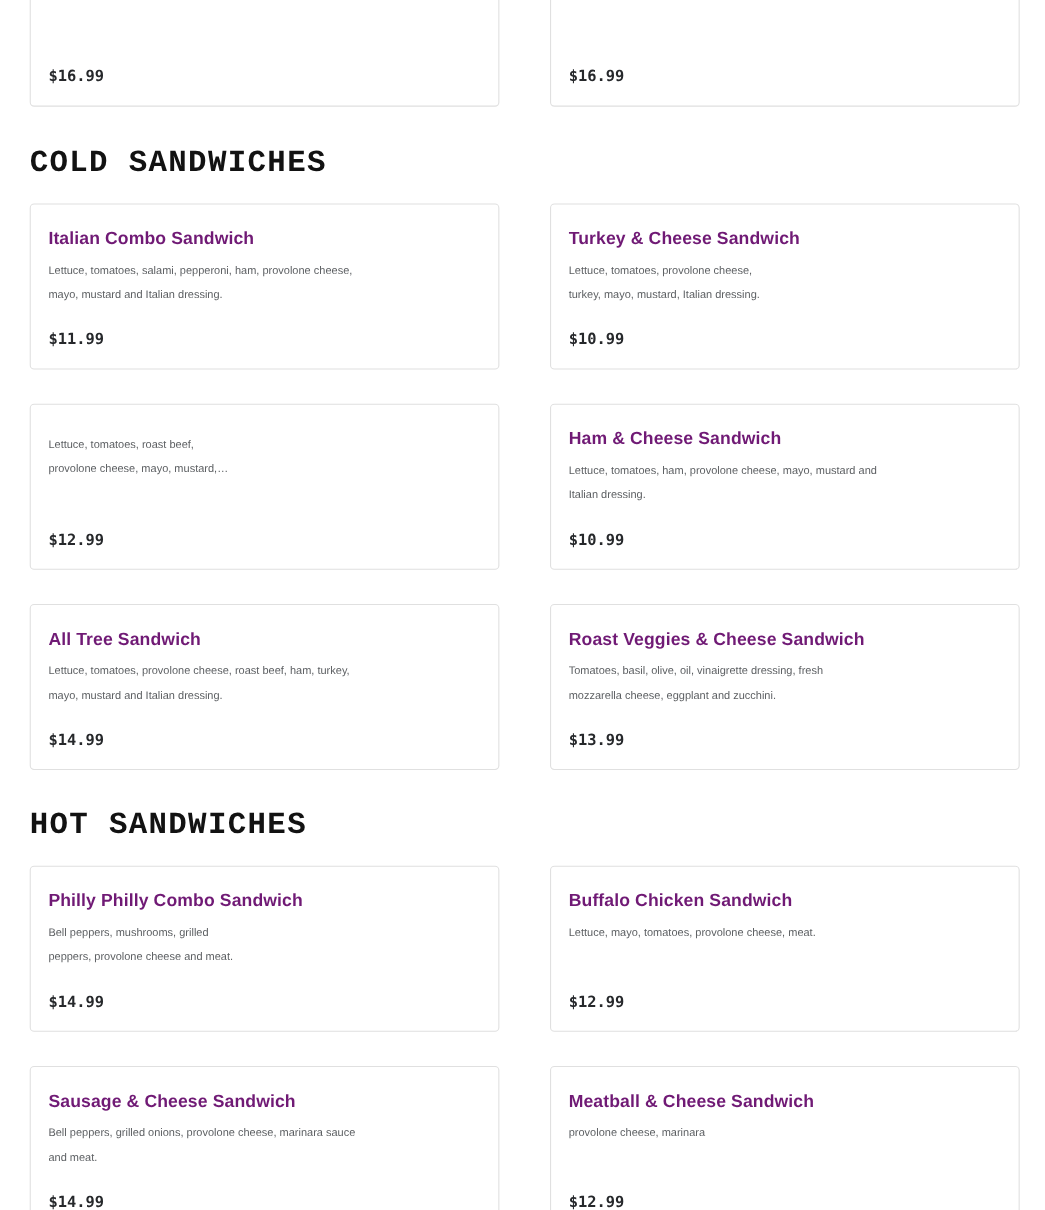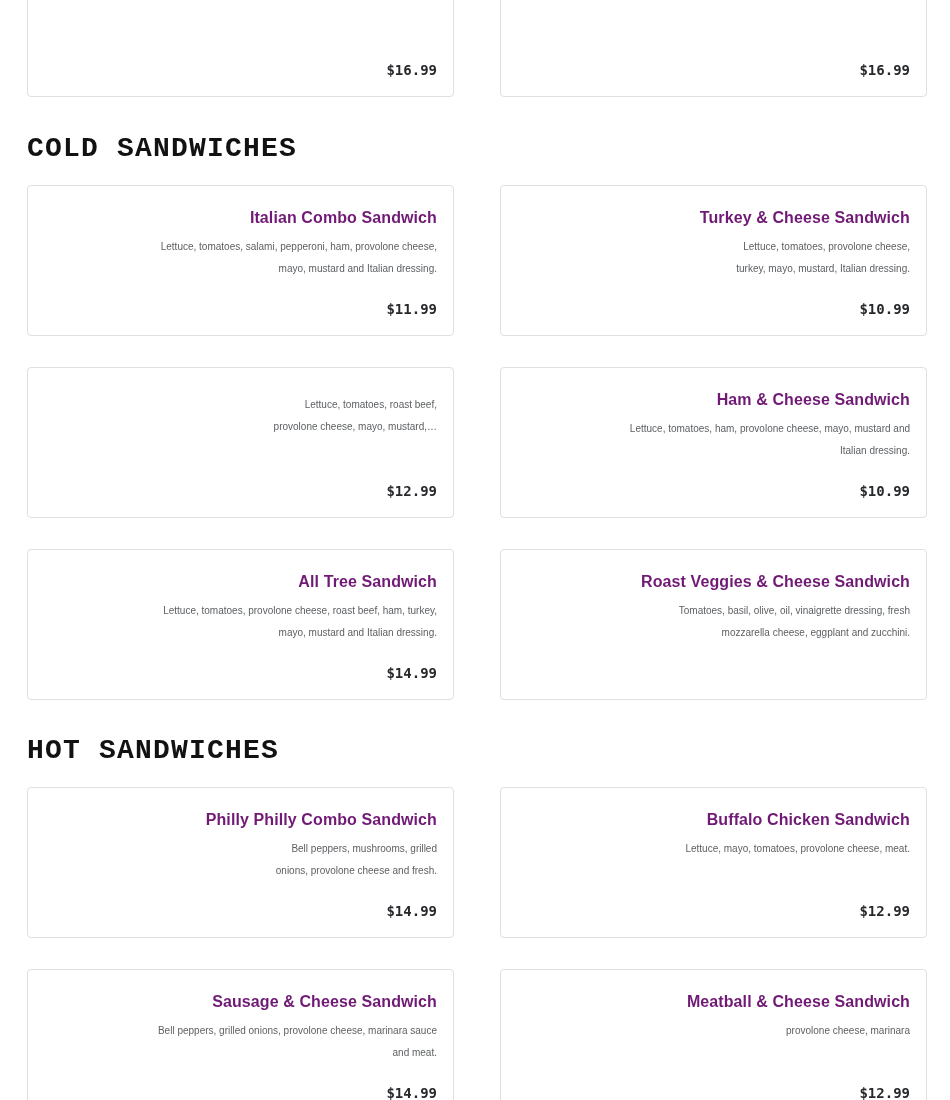--- a/index.html
+++ b/index.html
@@ -15,21 +15,20 @@
   }
   .content {
     width: 900px;
     margin-left: 27px;
   }
   .grid {
     display: grid;
     grid-template-columns: repeat(2, 1fr);
     column-gap: 46px;
     row-gap: 31px;
-    text-align: right;
   }
   .card {
     position: relative;
     height: 151px;
     background: #ffffff;
     border: 1px solid #e0e0e0;
     border-radius: 4px;
     padding: 20px 16px 16px 16px;
     display: flex;
     flex-direction: column;
@@ -119,30 +118,31 @@
       <article class="card">
         <h3 class="card-title">All Tree Sandwich</h3>
         <p class="card-desc">Lettuce, tomatoes, provolone cheese, roast beef, ham, turkey,
 mayo, mustard and Italian dressing.</p>
         <div class="card-price">$14.99</div>
       </article>
       <article class="card">
         <h3 class="card-title">Roast Veggies &amp; Cheese Sandwich</h3>
         <p class="card-desc">Tomatoes, basil, olive, oil, vinaigrette dressing, fresh
 mozzarella cheese, eggplant and zucchini.</p>
+        <div class="card-price">$13.99</div>
       </article>
     </div>
 
     <h2 class="section-heading second">HOT SANDWICHES</h2>
 
     <div class="grid">
       <article class="card">
         <h3 class="card-title">Philly Philly Combo Sandwich</h3>
         <p class="card-desc">Bell peppers, mushrooms, grilled
-onions, provolone cheese and fresh.</p>
+peppers, provolone cheese and meat.</p>
         <div class="card-price">$14.99</div>
       </article>
       <article class="card">
         <h3 class="card-title">Buffalo Chicken Sandwich</h3>
         <p class="card-desc">Lettuce, mayo, tomatoes, provolone cheese, meat.</p>
         <div class="card-price">$12.99</div>
       </article>
       <article class="card">
         <h3 class="card-title">Sausage &amp; Cheese Sandwich</h3>
         <p class="card-desc">Bell peppers, grilled onions, provolone cheese, marinara sauce

